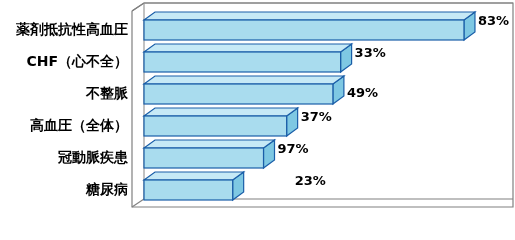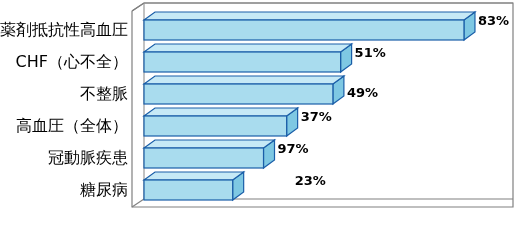--- a/index.html
+++ b/index.html
@@ -8,22 +8,22 @@
     background:#ffffff;
     font-family:"DejaVu Sans","Liberation Sans",sans-serif;
     overflow:hidden;
     position:relative;
   }
   #chart-root{position:absolute;left:0;top:0;width:515px;height:217px;}
   .cat-label{
     position:absolute;
     right:0;
     text-align:right;
-    font-weight:normal;
-    font-size:16px;
+    font-weight:bold;
+    font-size:14px;
     color:#000000;
     white-space:nowrap;
     line-height:1;
   }
   .labels-col{position:absolute;left:0;top:0;width:128px;height:217px;}
   .value-label{
     position:absolute;
     font-size:13px;
     font-weight:bold;
     color:#000000;
@@ -88,20 +88,20 @@
         <g>
           <polygon points="232.66500000000002,180 243.66500000000002,172 243.66500000000002,192 232.66500000000002,200" fill="#7ec8e3" stroke="#1a5ea8" stroke-width="1.2" stroke-linejoin="miter"></polygon>
           <polygon points="144,180 155,172 243.66500000000002,172 232.66500000000002,180" fill="#c6e9f6" stroke="#1a5ea8" stroke-width="1.2" stroke-linejoin="miter"></polygon>
           <rect x="144" y="180" width="88.665" height="20" fill="#a9dcee" stroke="#1a5ea8" stroke-width="1.2"></rect>
         </g>
       </g>
   </svg>
 
   <div>
     <div class="value-label" style="left: 477.965px; top: 14px;">83%</div>
-    <div class="value-label" style="left: 354.605px; top: 46px;">51%</div>
+    <div class="value-label" style="left: 354.605px; top: 46px;">33%</div>
     <div class="value-label" style="left: 346.895px; top: 86px;">49%</div>
     <div class="value-label" style="left: 300.635px; top: 110px; text-align: center;">37%</div>
     <div class="value-label" style="left: 277.505px; top: 142px;">97%</div>
     <div class="value-label" style="left: 246.665px; top: 174px; margin-left: 48px;">23%</div>
   </div>
 
 </div>
 
 </body></html>

